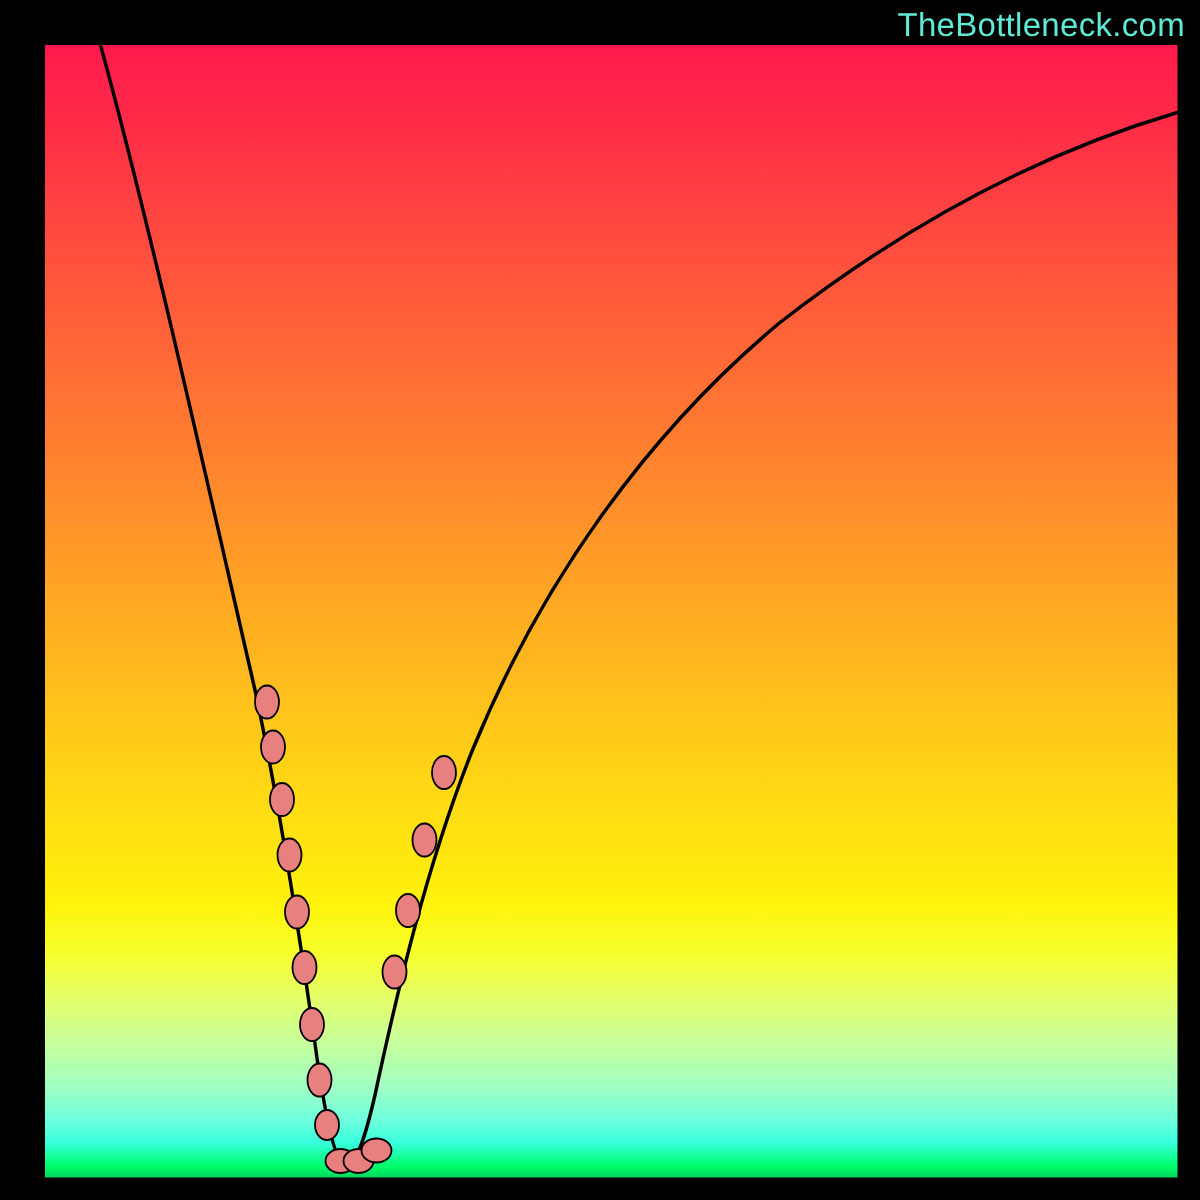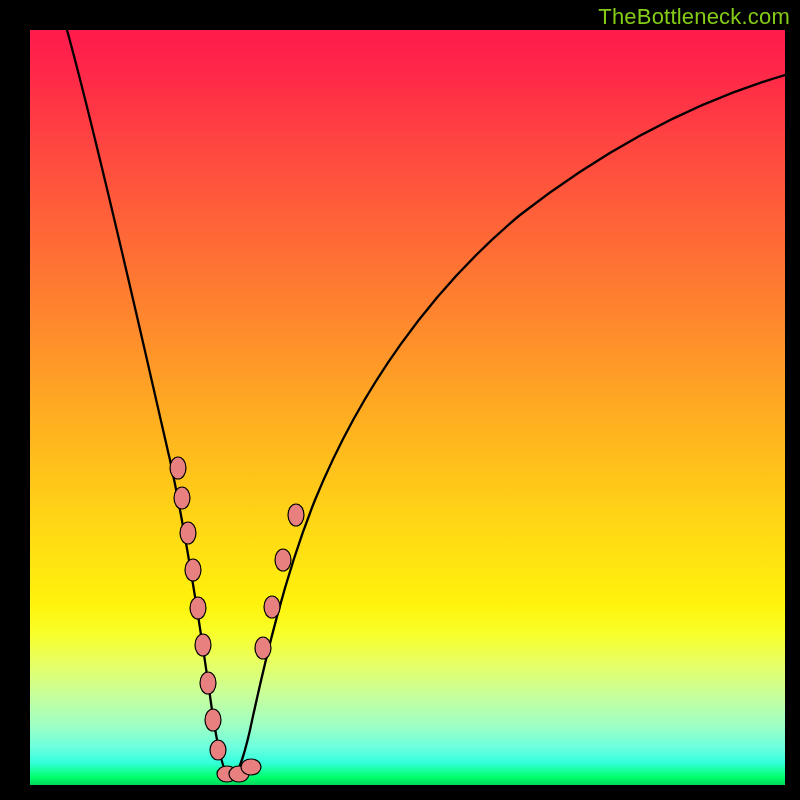--- a/index.html
+++ b/index.html
@@ -40,21 +40,21 @@
       #6cffde 95%,
       #35ffdc 97%,
       #00ff6a 99%,
       #00d85c 100%
     );
   }
   .watermark {
     position: absolute;
     top: 4px;
     right: 10px;
-    color: #84cc16;
+    color: #5eead4;
     font-size: 22px;
     font-weight: 400;
     letter-spacing: 0.2px;
     user-select: none;
   }
   svg.curve {
     position: absolute;
     left: 0;
     top: 0;
     width: 755px;

